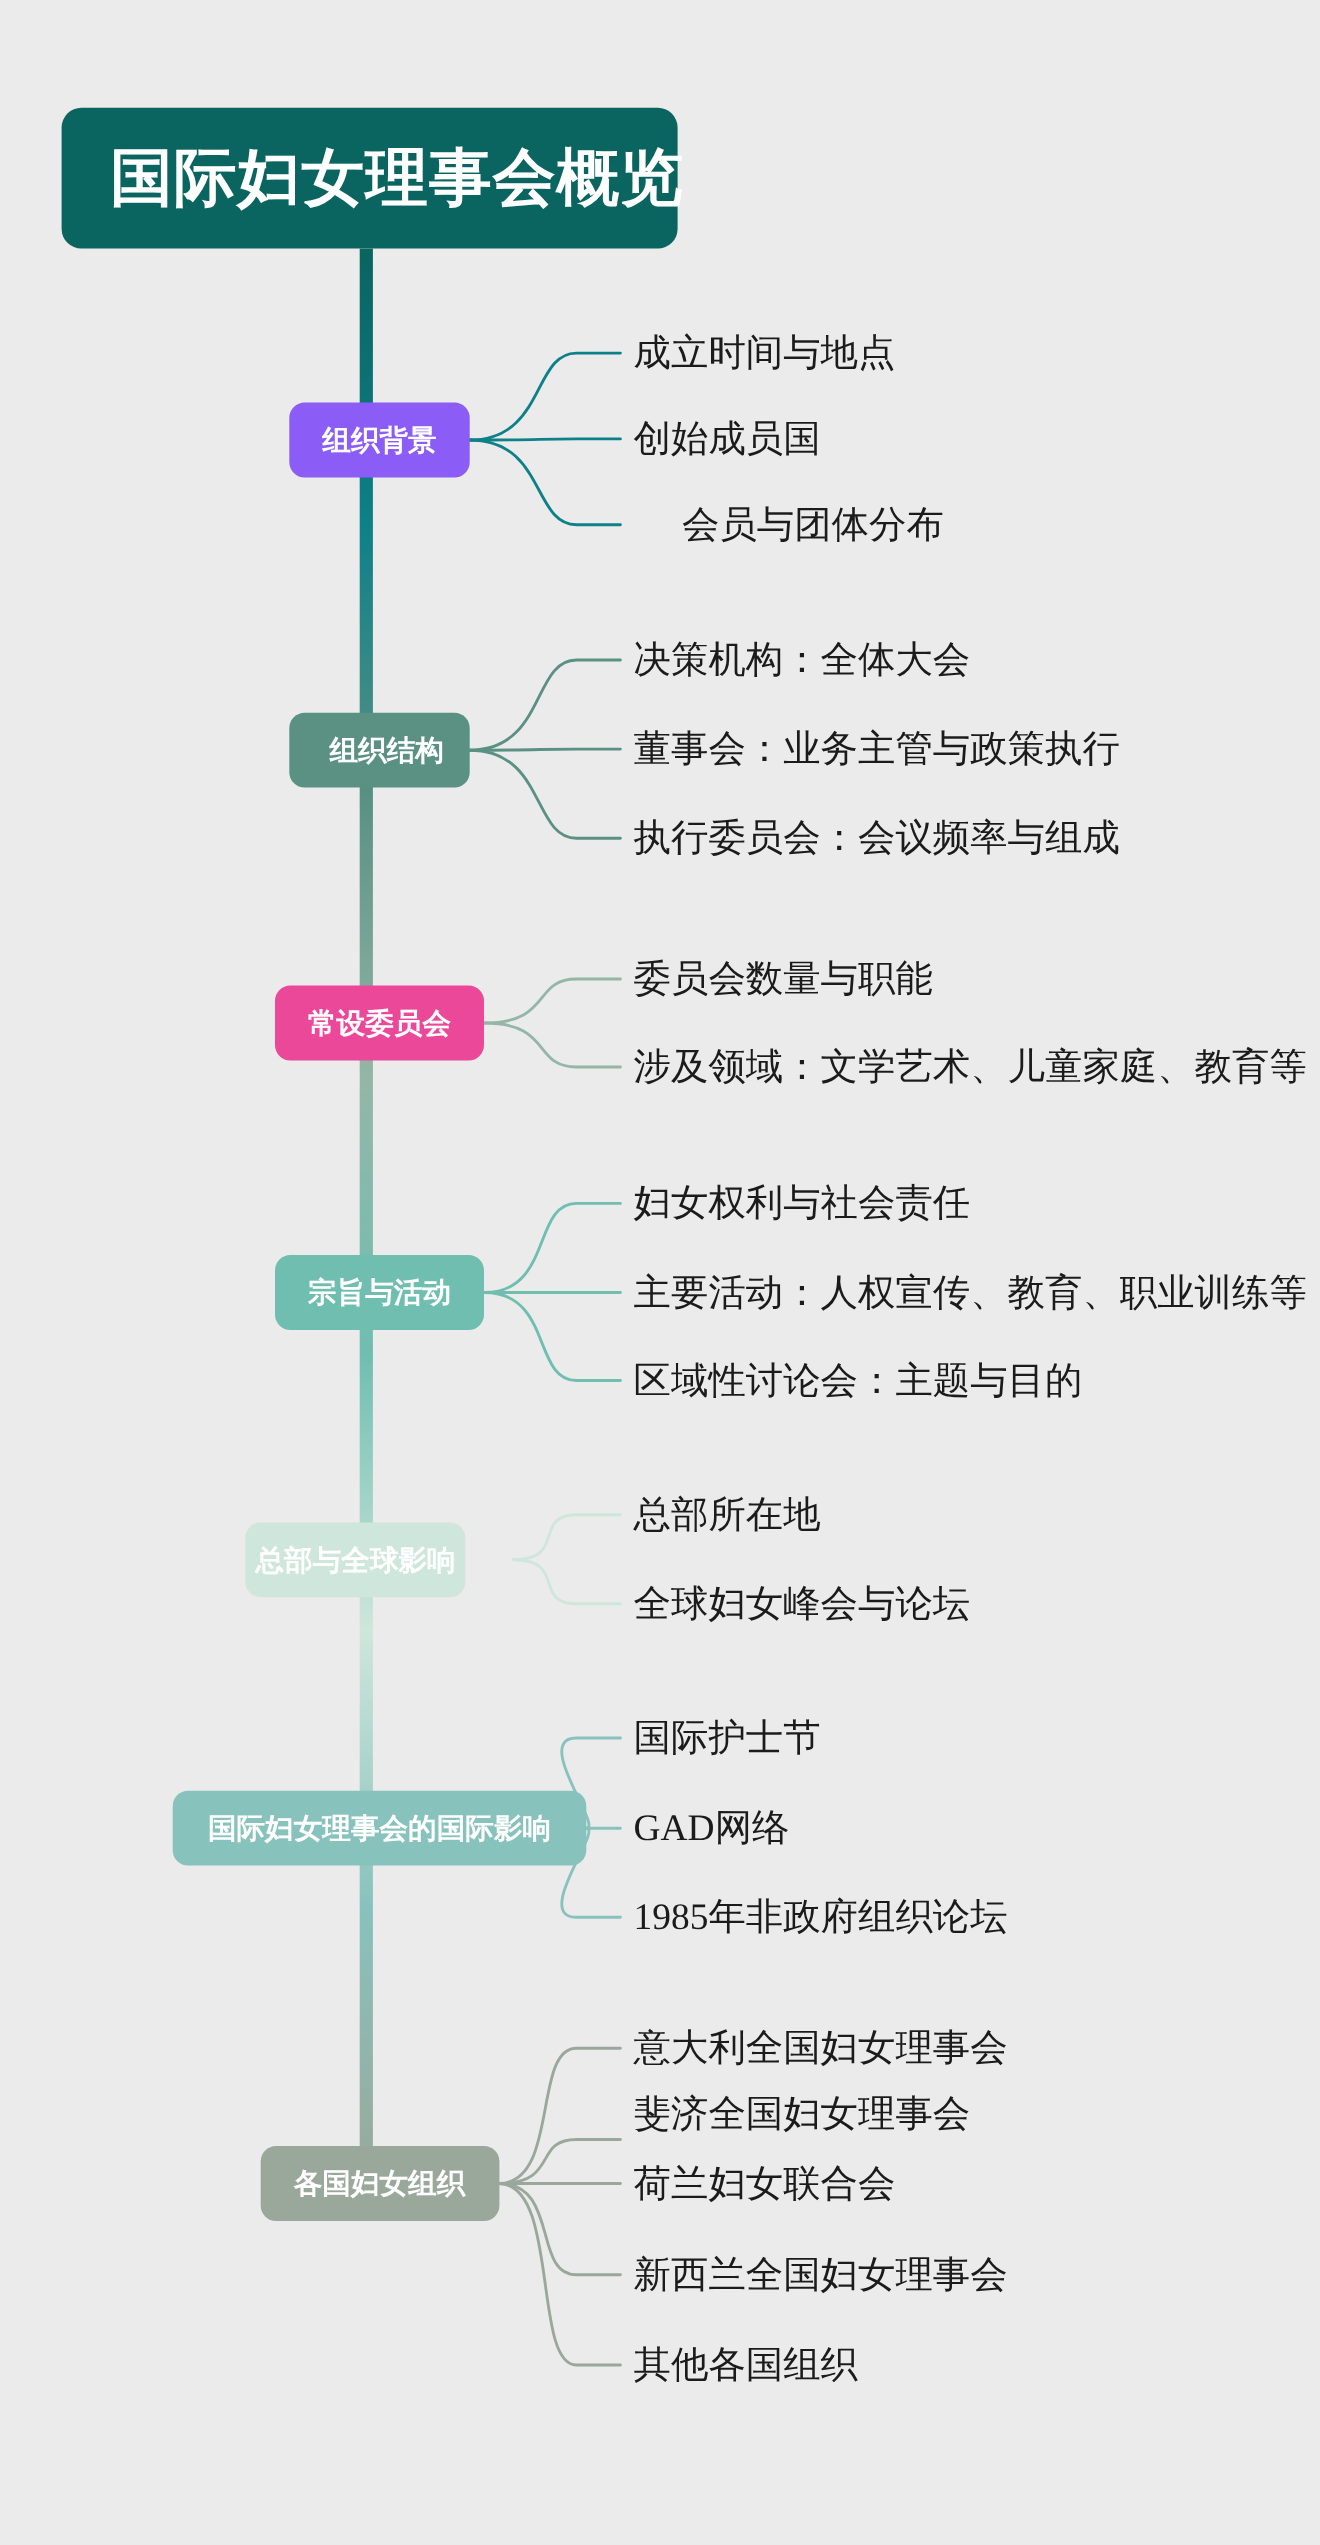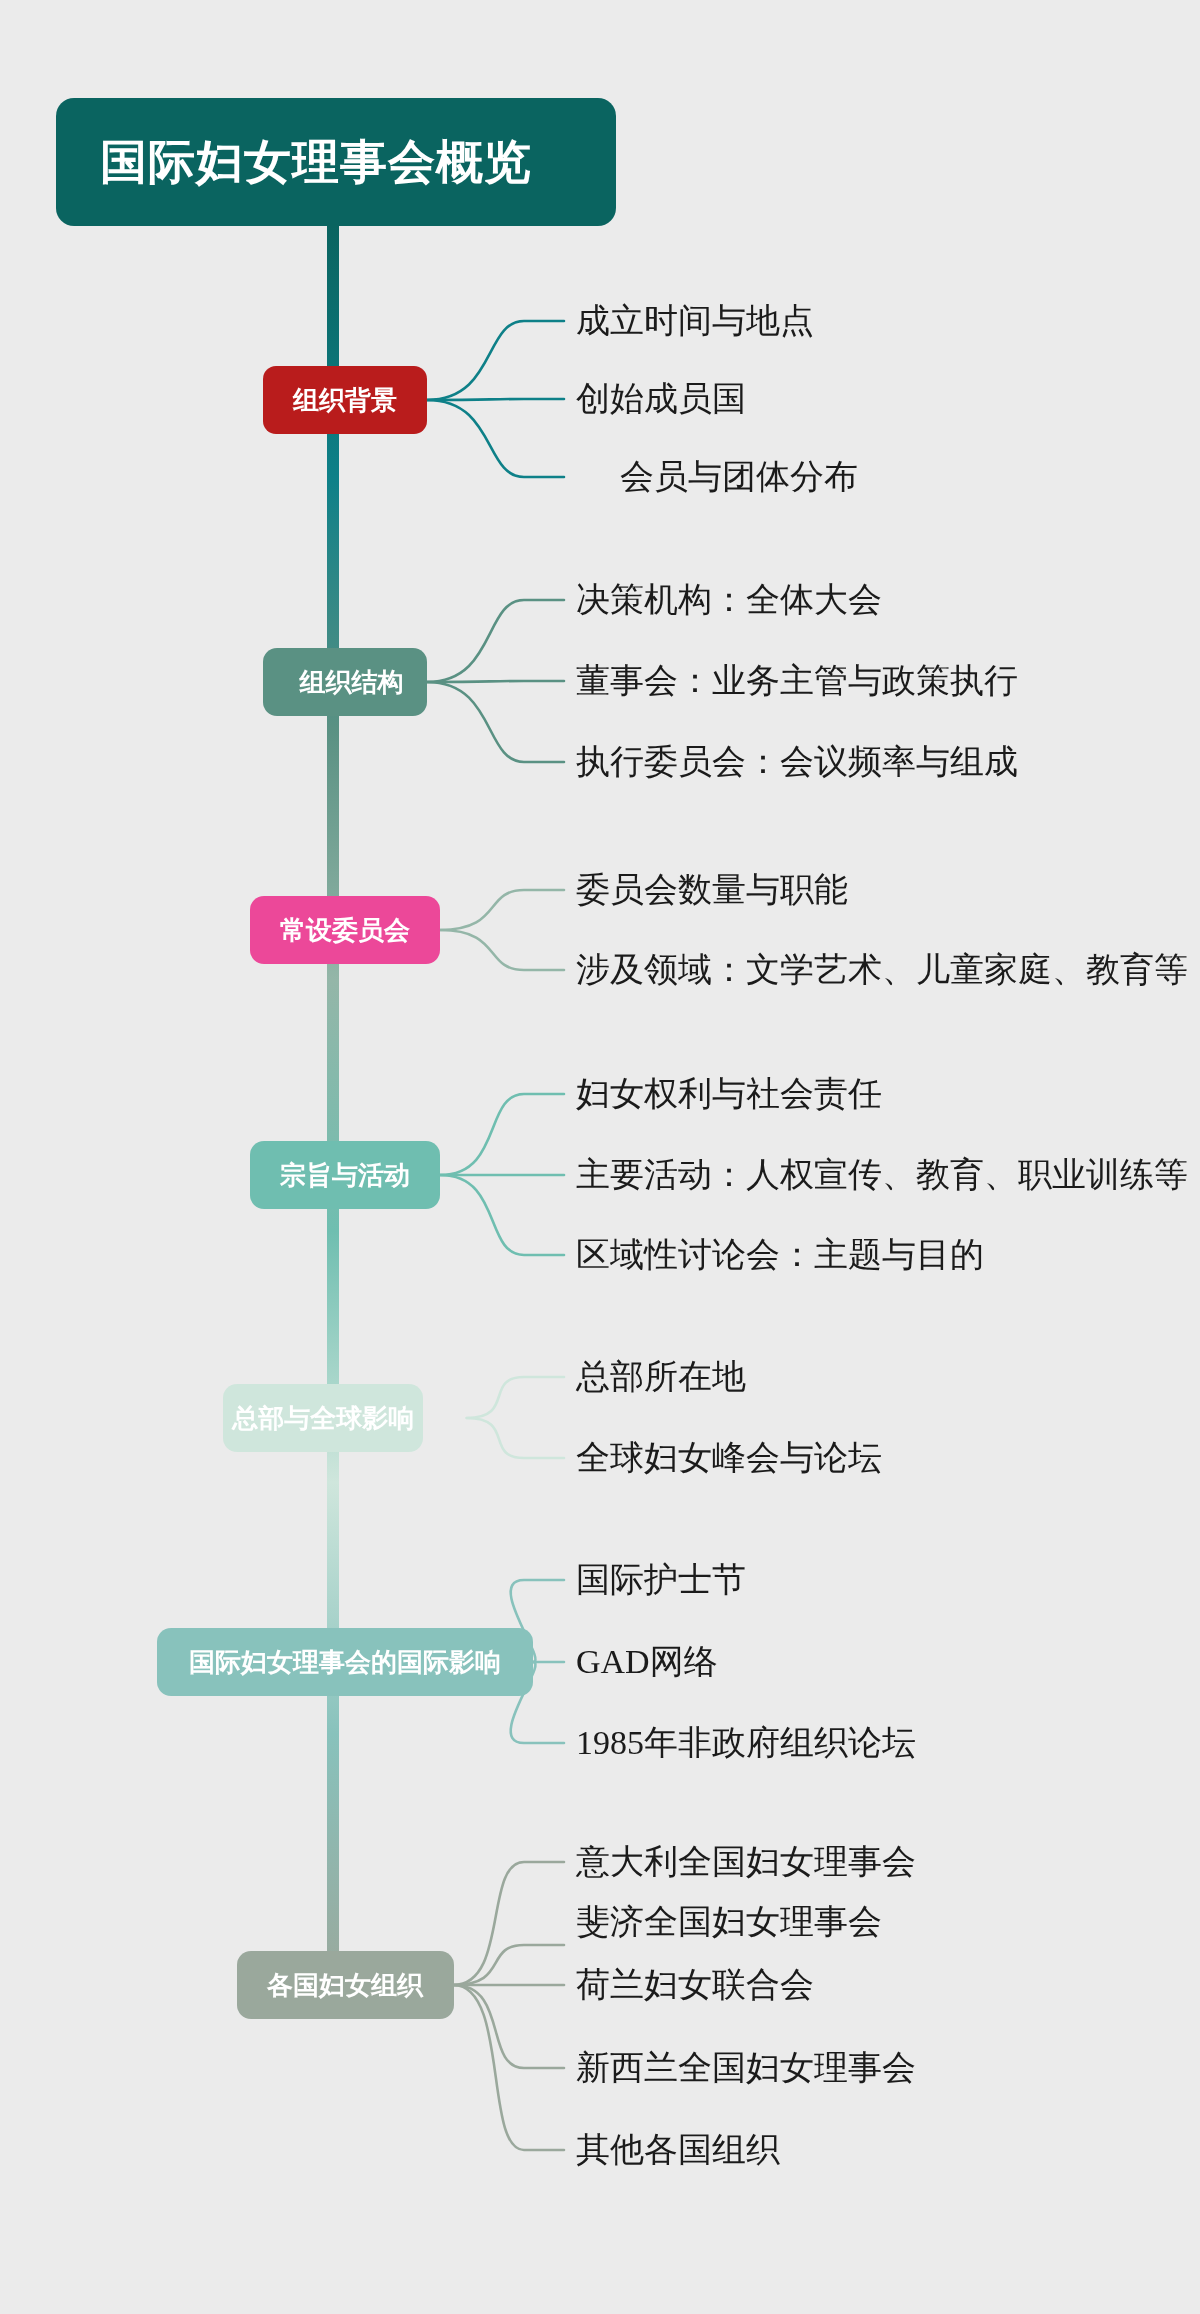--- a/index.html
+++ b/index.html
@@ -29,21 +29,21 @@
     width: 560px;
     height: 128px;
     background: #0a6460;
     border-radius: 18px;
     display: flex;
     align-items: center;
     padding-left: 44px;
   }
   .title-text {
     color: #ffffff;
-    font-size: 47px;
+    font-size: 57px;
     font-weight: bold;
     letter-spacing: 1px;
     font-family: "Liberation Sans", sans-serif;
     white-space: nowrap;
   }
   .node {
     position: absolute;
     border-radius: 14px;
     display: flex;
     align-items: center;
@@ -107,21 +107,21 @@
       <path d="M 453.5 1985 C 508.75 1985, 484 1985, 524 1985 L 564 1985" stroke="#9aa89c" stroke-width="2.6" fill="none" stroke-linecap="round"></path>
       <path d="M 453.5 1985 C 508.75 1985, 484 2068, 524 2068 L 564 2068" stroke="#9aa89c" stroke-width="2.6" fill="none" stroke-linecap="round"></path>
       <path d="M 453.5 1985 C 508.75 1985, 484 2150, 524 2150 L 564 2150" stroke="#9aa89c" stroke-width="2.6" fill="none" stroke-linecap="round"></path>
     </svg>
 
   <div class="title-box" style="background: rgb(10, 100, 96);">
     <span class="title-text">国际妇女理事会概览</span>
   </div>
 
   <div id="nodes-layer">
-      <div class="node" style="left: 263px; top: 366px; width: 164px; background: #b91c1c; border-radius: 13px;">
+      <div class="node" style="left: 263px; top: 366px; width: 164px; background: #8b5cf6;">
         <span class="node-text">组织背景</span>
       </div>
       <div class="node" style="left: 263px; top: 648px; width: 164px; background: rgb(90, 145, 131); padding-left: 39px;">
         <span class="node-text">组织结构</span>
       </div>
       <div class="node" style="left: 249.75px; top: 896px; width: 190.5px; background: #ec4899;">
         <span class="node-text">常设委员会</span>
       </div>
       <div class="node" style="left: 249.75px; top: 1141px; width: 190.5px; background: rgb(111, 190, 176);">
         <span class="node-text">宗旨与活动</span>

